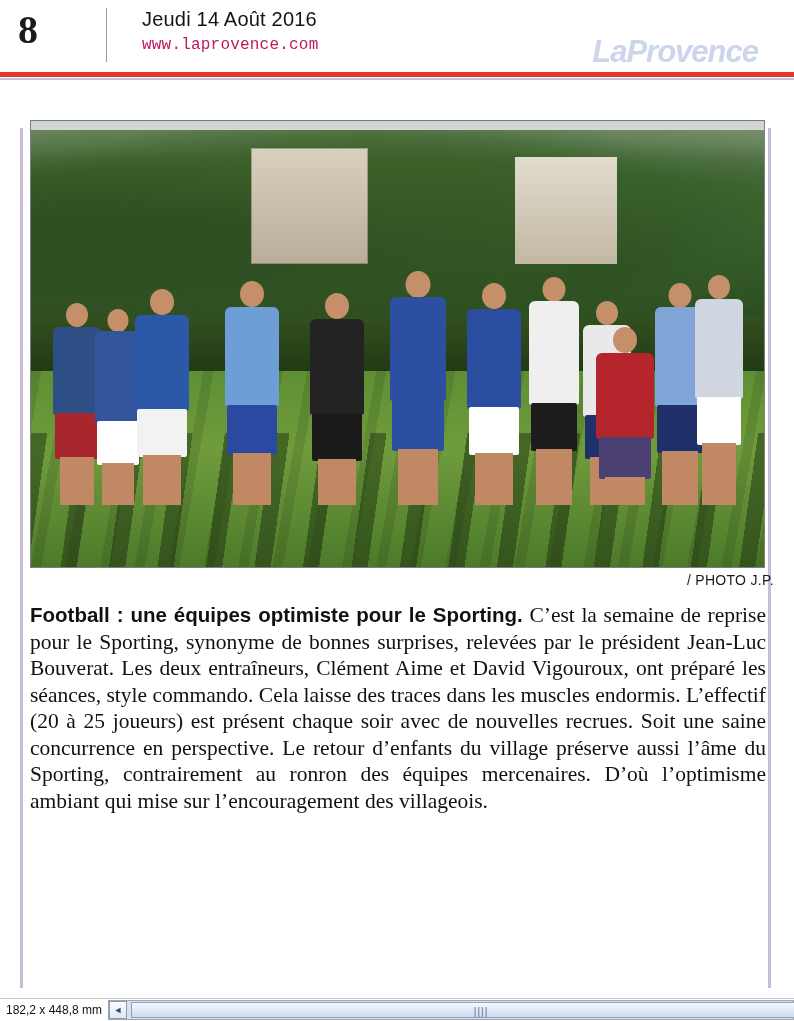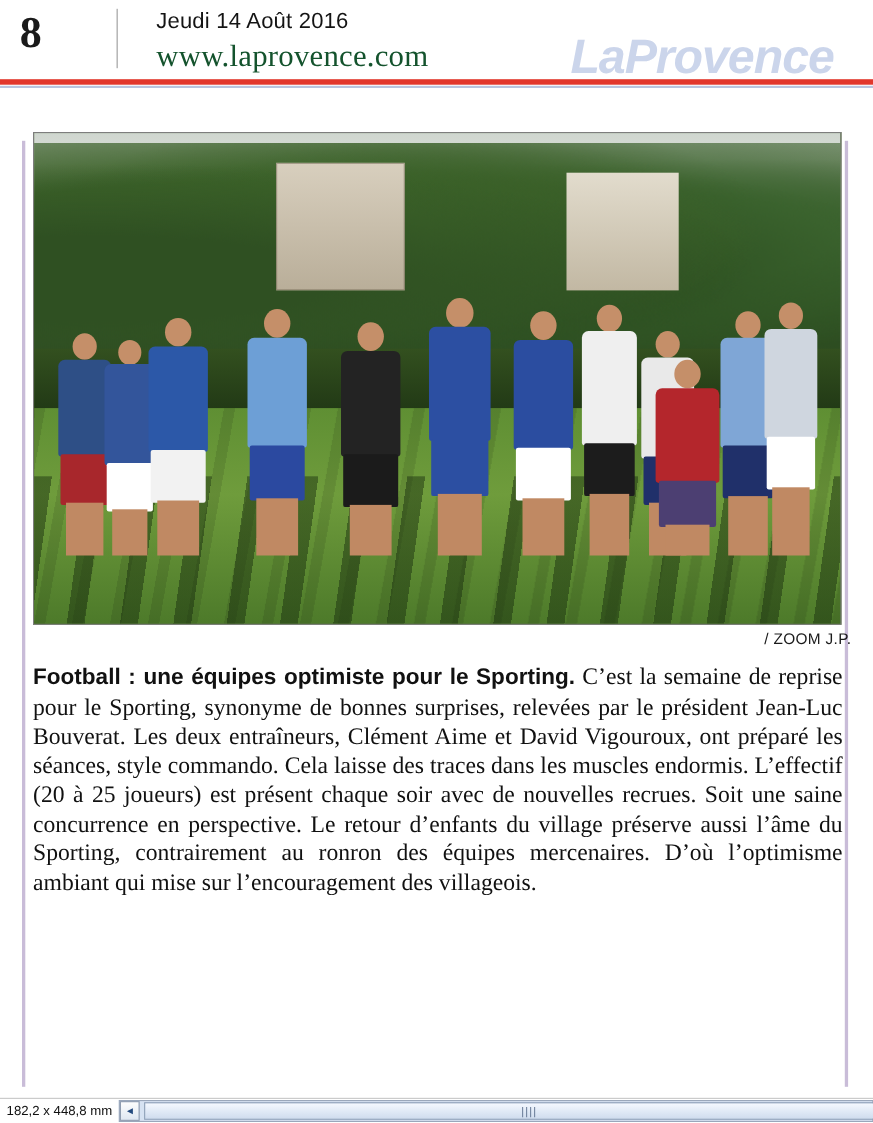--- a/index.html
+++ b/index.html
@@ -46,33 +46,33 @@
     top: 8px;
     font-family: "Liberation Sans", sans-serif;
     font-size: 20px;
     letter-spacing: 0.2px;
     color: #141414;
   }
   .header-site {
     position: absolute;
     left: 142px;
     top: 36px;
-    font-family: Liberation Serif, serif;
-    font-size: 28px;
+    font-family: Liberation Mono, monospace;
+    font-size: 16px;
     letter-spacing: 0.2px;
-    color: #14532d;
+    color: #be185d;
   }
   .masthead-ghost {
     position: absolute;
     right: 36px;
     top: 30px;
     font-family: "Liberation Sans", sans-serif;
     font-weight: bold;
     font-style: italic;
-    font-size: 44px;
+    font-size: 31px;
     line-height: 44px;
     letter-spacing: -1px;
     color: #c9d3ea;
     opacity: 0.95;
     overflow: hidden;
     height: 40px;
   }
   .header-redbar {
     position: absolute;
     left: 0;
@@ -385,21 +385,21 @@
       </div>
       <div class="player" style="left:660px;width:56px;height:232px;">
         <div class="head" style="top:2px;width:22px;height:24px;"></div>
         <div class="torso" style="top:26px;width:48px;height:100px;background:#cfd6df;"></div>
         <div class="shorts" style="top:124px;width:44px;height:48px;background:#ffffff;"></div>
         <div class="legs" style="top:170px;width:34px;height:62px;"></div>
       </div>
     </div>
   </div>
 
-  <div class="caption-credit">/ ZOOM J.P.</div>
+  <div class="caption-credit">/ PHOTO J.P.</div>
 
   <p class="body-text">
     <span class="lede">Football : une équipes optimiste pour le Sporting.</span>
     <span>C’est la semaine de reprise pour le Sporting, synonyme de bonnes surprises, relevées par le président Jean-Luc Bouverat. Les deux entraîneurs, Clément Aime et David Vigouroux, ont préparé les séances, style commando. Cela laisse des traces dans les muscles endormis. L’effectif (20 à 25 joueurs) est présent chaque soir avec de nouvelles recrues. Soit une saine concurrence en perspective. Le retour d’enfants du village préserve aussi l’âme du Sporting, contrairement au ronron des équipes mercenaires. D’où l’optimisme ambiant qui mise sur l’encouragement des villageois.</span>
   </p>
 </div>
 
 <div class="bottom-bar">
   <div class="dimension-label">182,2 x 448,8 mm</div>
   <div class="scroll-track">

